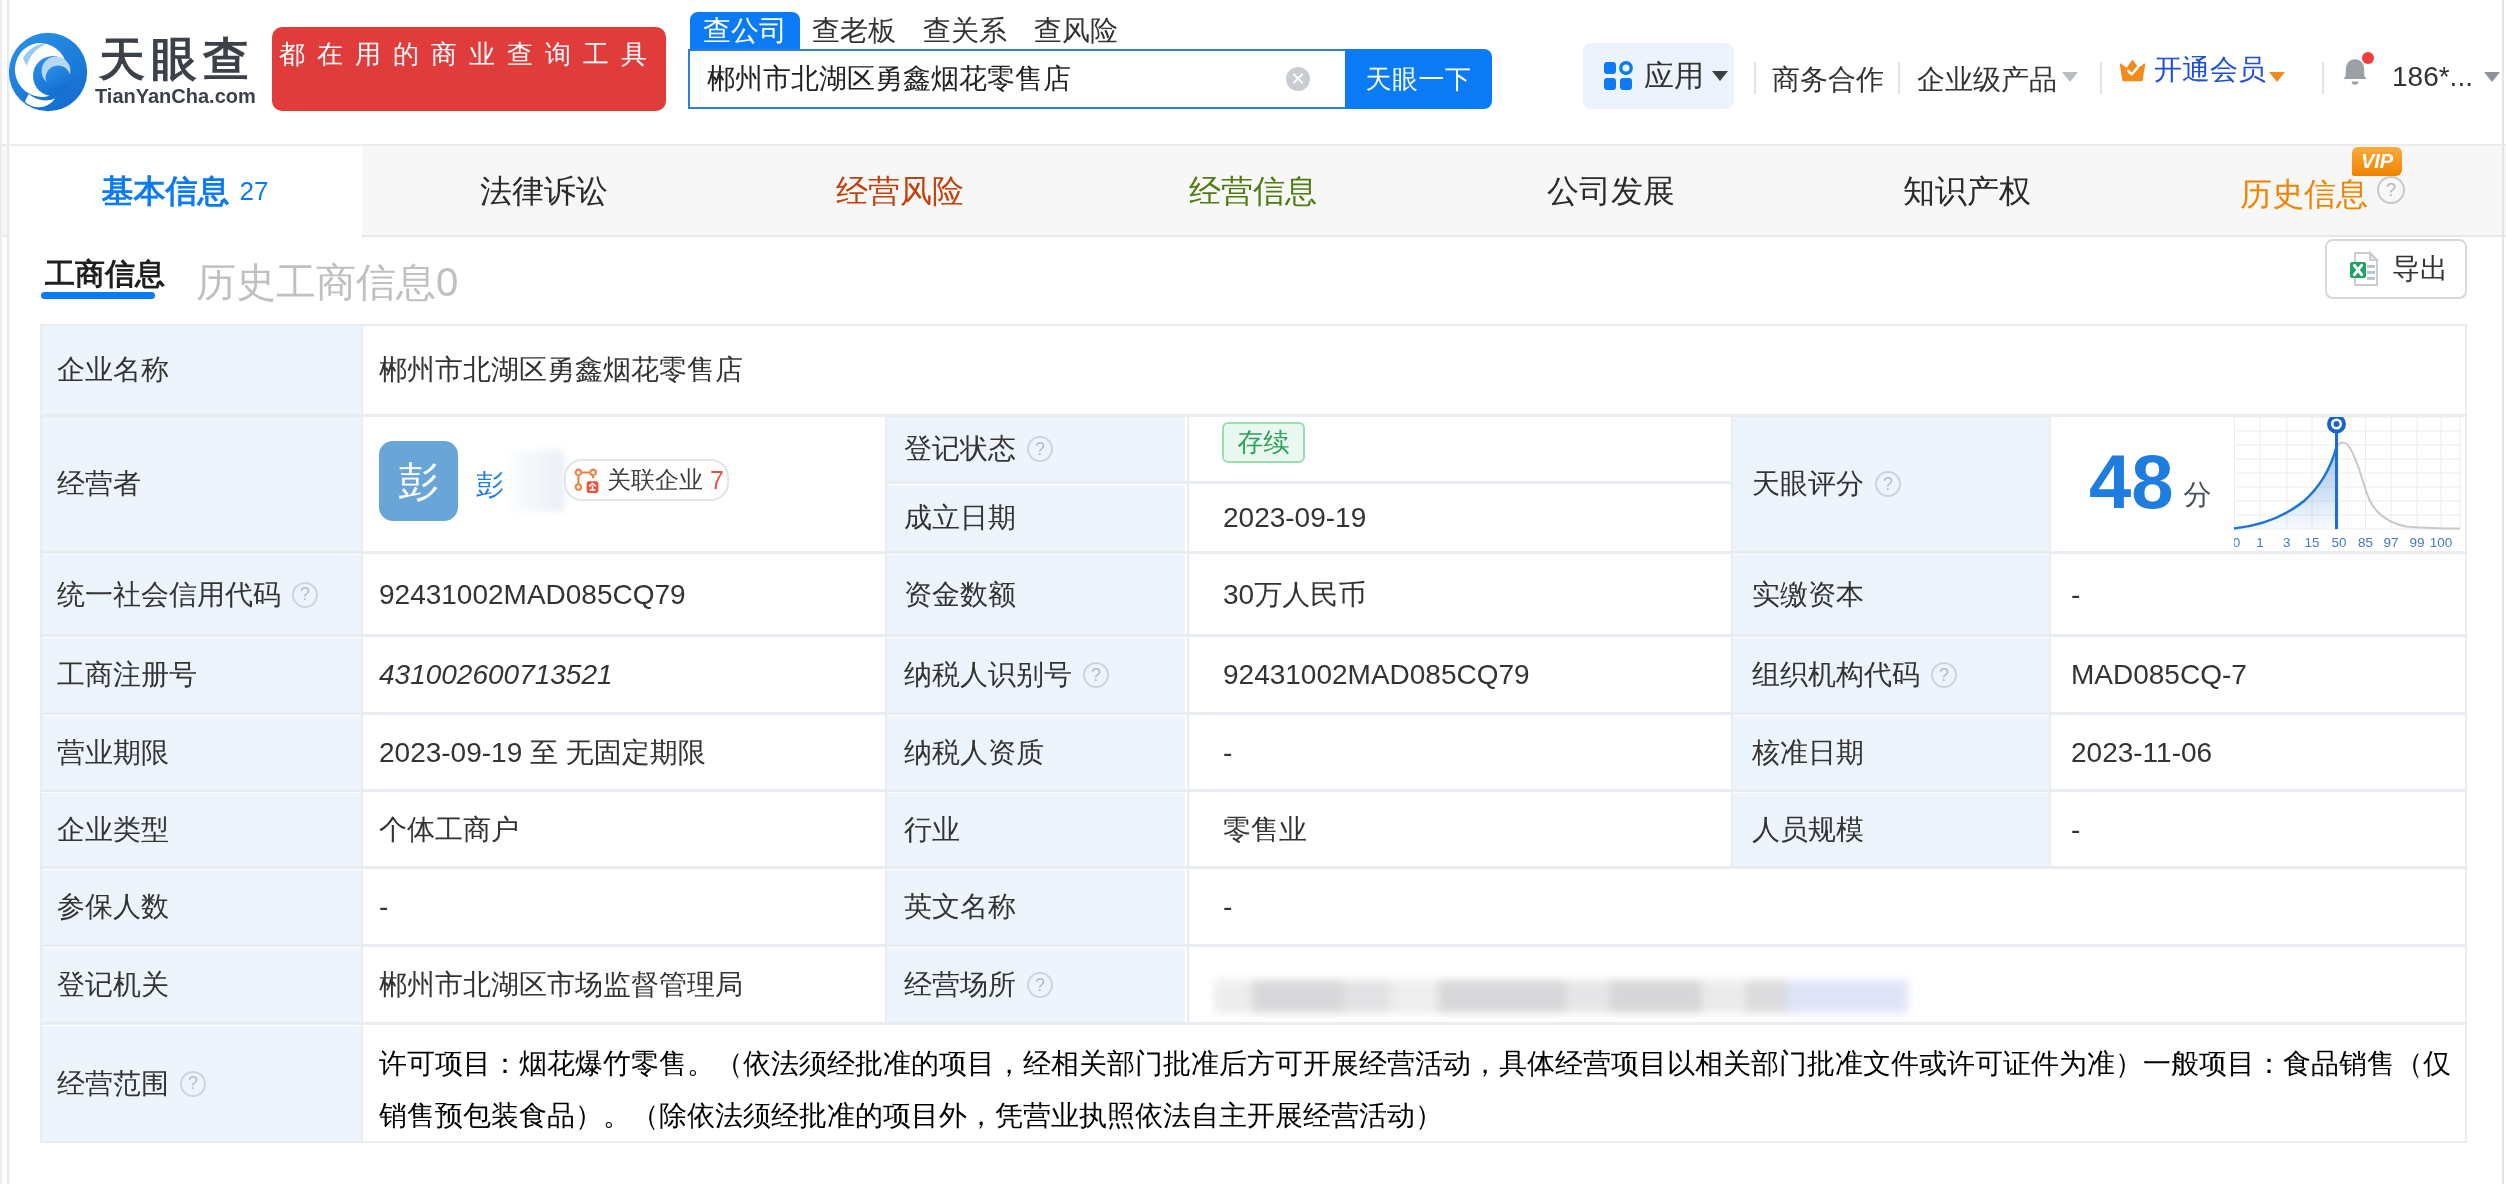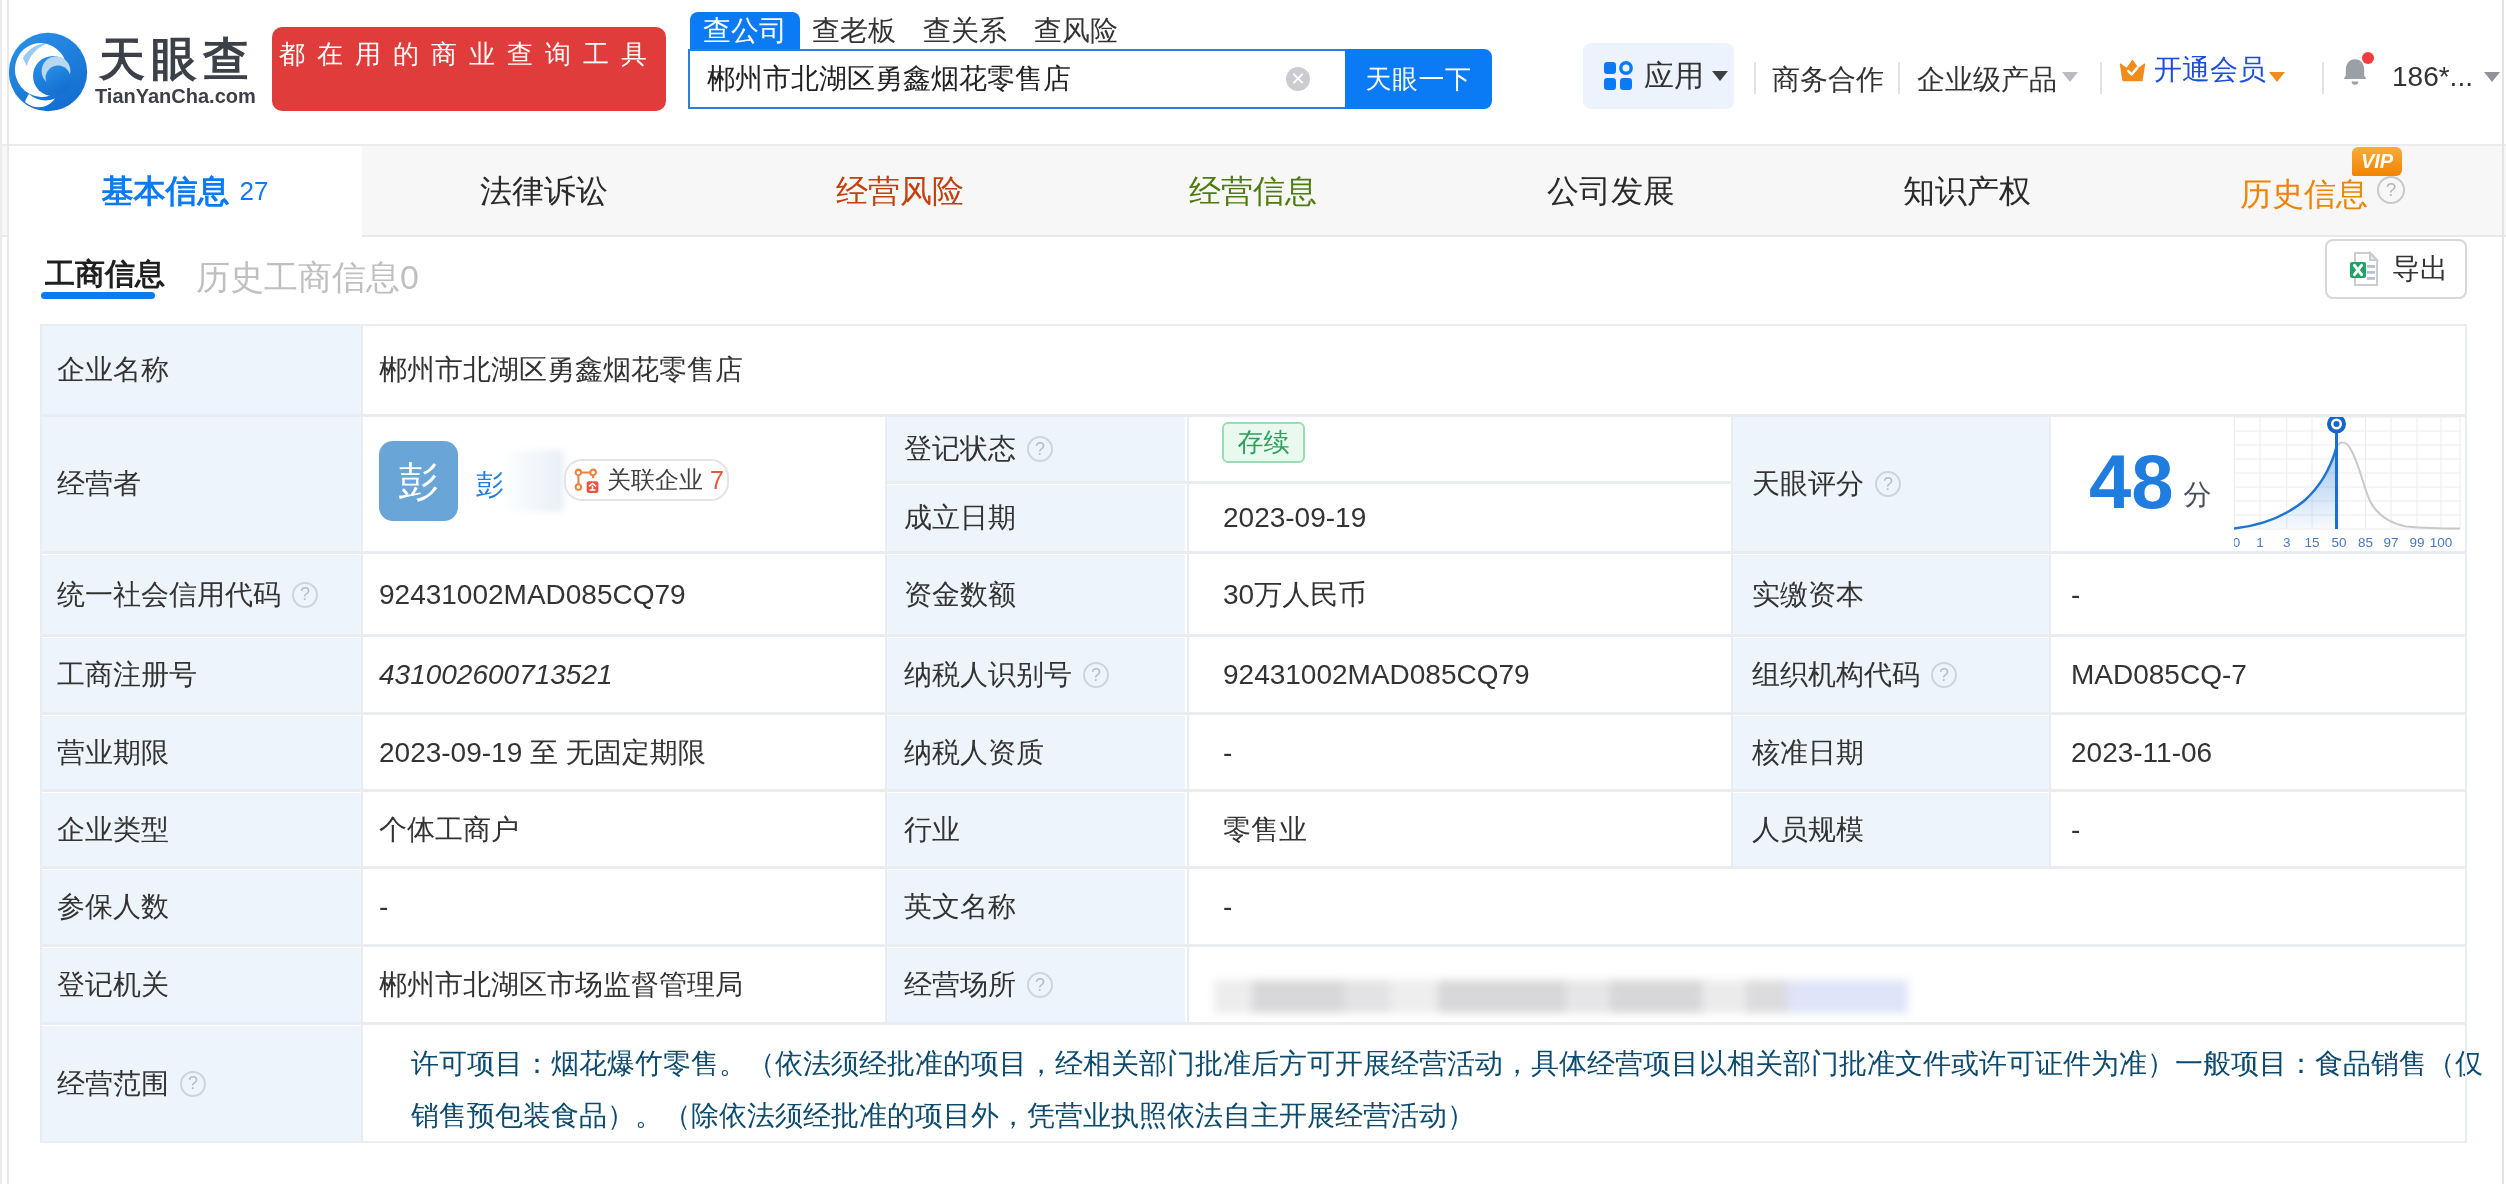--- a/index.html
+++ b/index.html
@@ -95,21 +95,21 @@
 <div class="abs" style="left:723px;top:146px;width:354px;height:91px;display:flex;align-items:center;justify-content:center;font-size:32px;color:#c2410c;">经营风险</div>
 <div class="abs" style="left:1076px;top:146px;width:354px;height:91px;display:flex;align-items:center;justify-content:center;font-size:32px;color:#4d7c0f;">经营信息</div>
 <div class="abs" style="left:1434px;top:146px;width:354px;height:91px;display:flex;align-items:center;justify-content:center;font-size:32px;color:#2b2b2b;">公司发展</div>
 <div class="abs" style="left:1790px;top:146px;width:354px;height:91px;display:flex;align-items:center;justify-content:center;font-size:32px;color:#2b2b2b;">知识产权</div>
 <div class="abs" style="left:2240px;top:173px;font-size:32px;color:#f08300;">历史信息</div>
 <div class="abs" style="left:2352px;top:147px;width:50px;height:29px;background:linear-gradient(180deg,#fbab3c,#f08300);border-radius:6px 6px 6px 2px;color:#fff;font-size:20px;font-weight:bold;font-style:italic;display:flex;align-items:center;justify-content:center;">VIP</div>
 <div class="abs" style="left:2377px;top:176px;width:28px;height:28px;border-radius:50%;border:2px solid #c9c9c9;color:#b5b5b5;font-size:19px;display:flex;align-items:center;justify-content:center;">?</div>
 
 <div class="abs" style="left:45px;top:254px;font-size:30px;font-weight:bold;color:#1f1f1f;">工商信息</div>
 <div class="abs" style="left:41px;top:292px;width:114px;height:7px;background:#0a7bf4;border-radius:4px;"></div>
-<div class="abs" style="left:196px;top:255px;font-size:34px;color:#c0c0c0;">历史工商信息0</div>
+<div class="abs" style="left:196px;top:255px;font-size:40px;color:#c0c0c0;">历史工商信息0</div>
 <div class="abs" style="left:2325px;top:239px;width:142px;height:60px;border:2px solid #d8d8d8;border-radius:8px;background:#fff;display:flex;align-items:center;">
   <svg style="margin-left:21px;" width="32" height="36" viewBox="0 0 16 18">
     <path d="M3.5 1 L11 1 L14.5 4.5 L14.5 17 L3.5 17 Z" fill="#fff" stroke="#c9cdd2" stroke-width="1"></path>
     <path d="M11 1 L11 4.5 L14.5 4.5 Z" fill="#e8eaed" stroke="#c9cdd2" stroke-width="1"></path>
     <rect x="9.5" y="7" width="4" height="1.4" fill="#b9c2cb"></rect>
     <rect x="9.5" y="10" width="4" height="1.4" fill="#b9c2cb"></rect>
     <rect x="9.5" y="13" width="4" height="1.4" fill="#b9c2cb"></rect>
     <rect x="1" y="5.5" width="8" height="8" rx="1" fill="#21a366"></rect>
     <path d="M3.2 7.2 L6.8 11.8 M6.8 7.2 L3.2 11.8" stroke="#fff" stroke-width="1.5" stroke-linecap="round"></path>
   </svg>
@@ -234,21 +234,21 @@
   <div style="width:46px;height:33px;background:#e3e3e5;"></div>
   <div style="width:48px;height:33px;background:#eeeeef;"></div>
   <div style="width:128px;height:33px;background:#d8d8da;"></div>
   <div style="width:44px;height:33px;background:#e6e6e8;"></div>
   <div style="width:92px;height:33px;background:#d7d7d9;"></div>
   <div style="width:44px;height:33px;background:#ebebec;"></div>
   <div style="width:42px;height:33px;background:#dcdcde;"></div>
   <div style="width:120px;height:33px;background:#dfe4f8;"></div>
 </div>
 
-<div class="abs" style="left:379px;top:1038px;width:2075px;font-size:28px;color:#0c4a6e;line-height:52px;margin-left:32px;">许可项目：烟花爆竹零售。（依法须经批准的项目，经相关部门批准后方可开展经营活动，具体经营项目以相关部门批准文件或许可证件为准）一般项目：食品销售（仅销售预包装食品）。（除依法须经批准的项目外，凭营业执照依法自主开展经营活动）</div>
+<div class="abs" style="left:379px;top:1038px;width:2075px;font-size:28px;color:#000000;line-height:52px;">许可项目：烟花爆竹零售。（依法须经批准的项目，经相关部门批准后方可开展经营活动，具体经营项目以相关部门批准文件或许可证件为准）一般项目：食品销售（仅销售预包装食品）。（除依法须经批准的项目外，凭营业执照依法自主开展经营活动）</div>
 
 <div class="hb abs" style="left:40px;top:324px;width:2427px;height:2px;"></div>
 <div class="hb abs" style="left:40px;top:414px;width:2427px;height:3px;"></div>
 <div class="hb abs" style="left:40px;top:551px;width:2427px;height:3px;"></div>
 <div class="hb abs" style="left:40px;top:634px;width:2427px;height:3px;"></div>
 <div class="hb abs" style="left:40px;top:712px;width:2427px;height:3px;"></div>
 <div class="hb abs" style="left:40px;top:789px;width:2427px;height:3px;"></div>
 <div class="hb abs" style="left:40px;top:866px;width:2427px;height:3px;"></div>
 <div class="hb abs" style="left:40px;top:944px;width:2427px;height:3px;"></div>
 <div class="hb abs" style="left:40px;top:1022px;width:2427px;height:3px;"></div>

